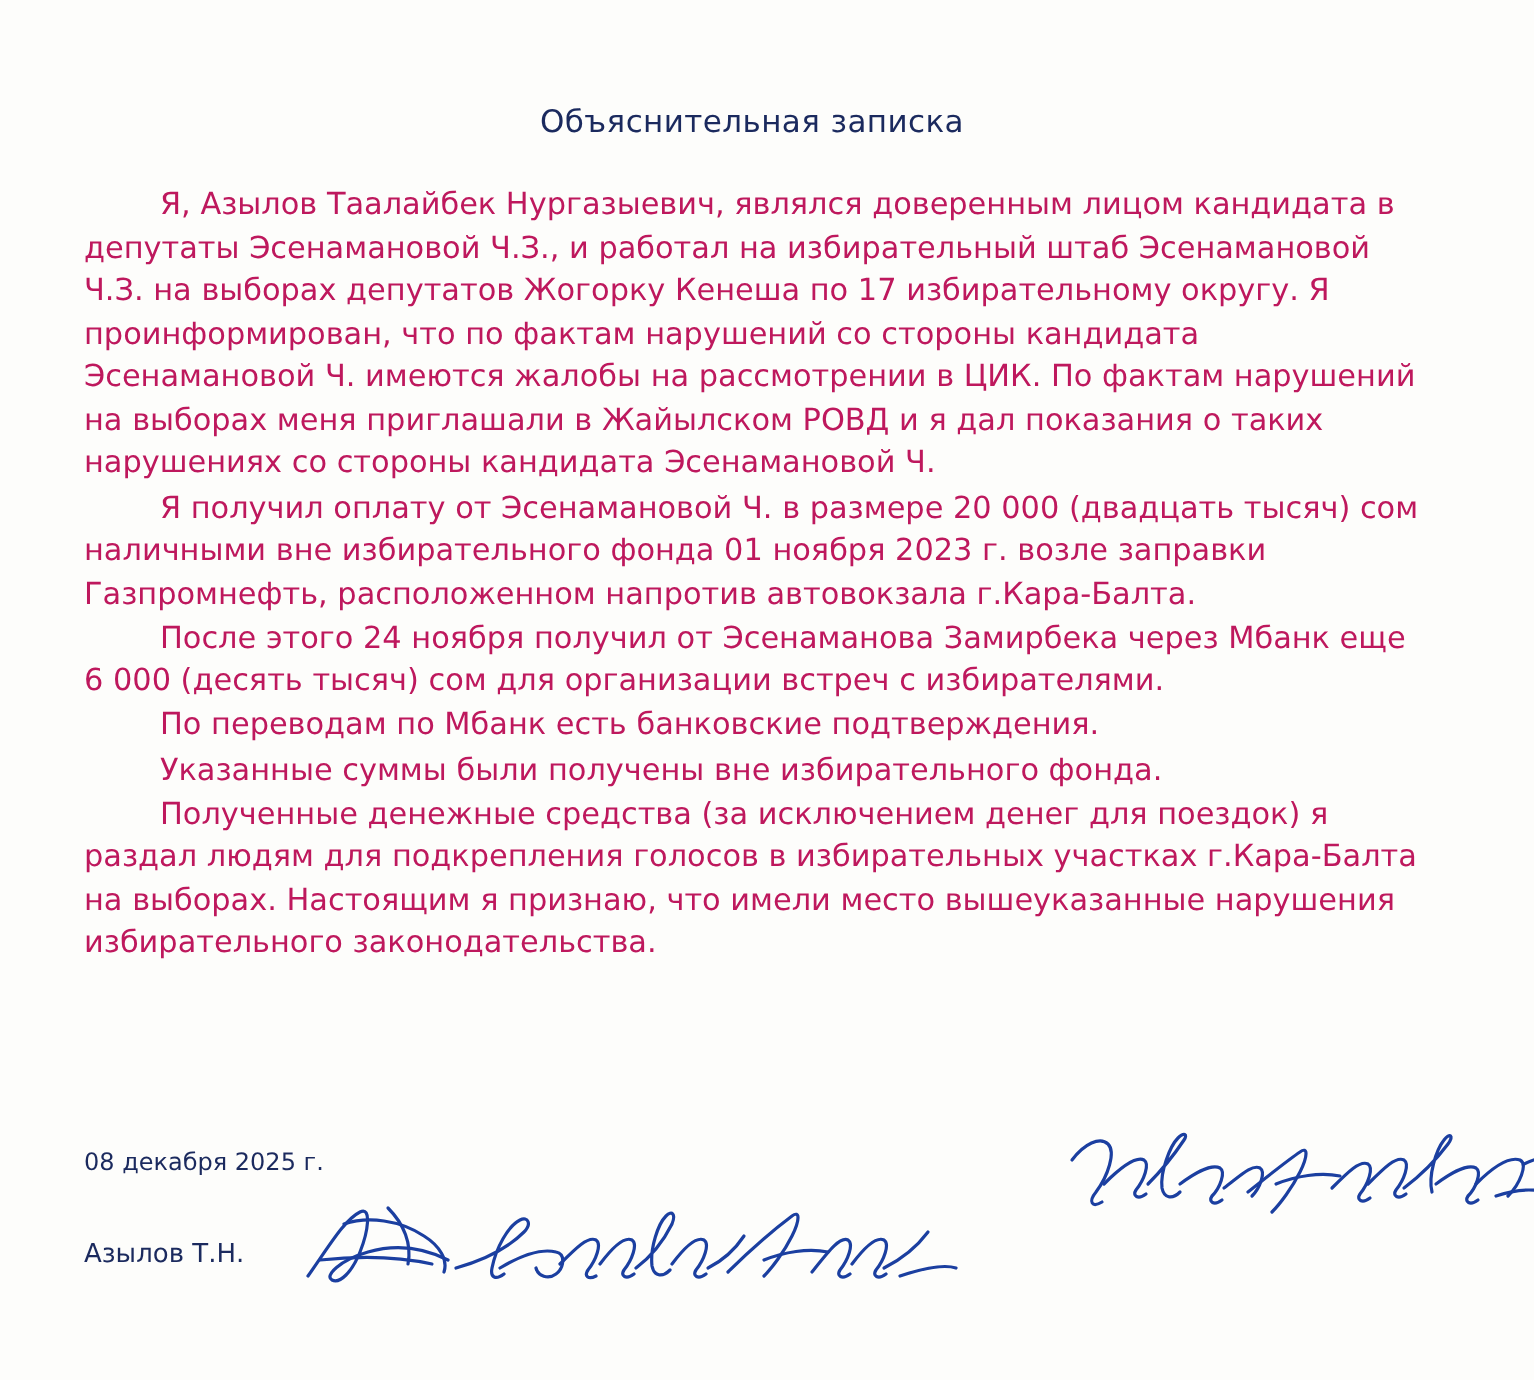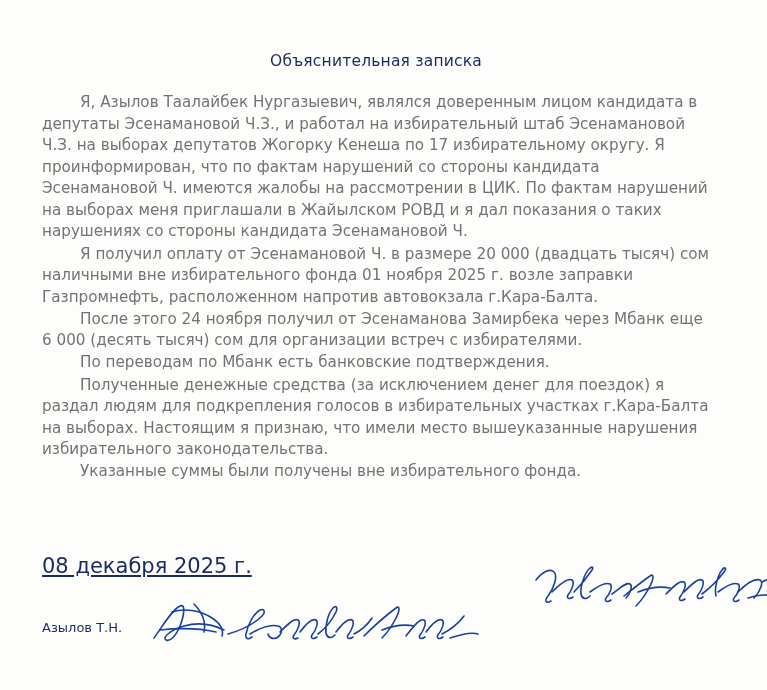--- a/index.html
+++ b/index.html
@@ -25,39 +25,38 @@
     text-align: center;
     font-size: 15.5px;
     color: #1b2a5e;
     letter-spacing: 0.2px;
     margin: 10px 0 22px 0;
     padding-right: 10px;
   }
   .body-text {
     font-size: 15.2px;
     line-height: 1.42;
-    color: #737373;
+    color: #be185d;
     text-align: left;
   }
   .para {
     margin: 0 0 0.5px 0;
     text-indent: 38px;
     padding-right: 6px;
   }
   .sign-block {
     position: absolute;
     left: 42px;
     right: 30px;
     bottom: 36px;
   }
   .sign-date {
-    font-size: 21px;
+    font-size: 12px;
     color: #1b2a5e;
-    margin-bottom: 32px;
-    text-decoration: underline;
+    margin-bottom: 22px;
   }
   .sign-row {
     position: relative;
     height: 44px;
   }
   .sign-name {
     font-size: 13px;
     color: #1b2a5e;
     position: absolute;
     left: 0;
@@ -86,25 +85,25 @@
 </style>
 </head>
 <body>
 
 <div class="page">
 
   <div class="doc-title">Объяснительная записка</div>
 
   <div class="body-text">
     <p class="para">Я, Азылов Таалайбек Нургазыевич, являлся доверенным лицом кандидата в депутаты Эсенамановой Ч.З., и работал на избирательный штаб Эсенамановой Ч.З. на выборах депутатов Жогорку Кенеша по 17 избирательному округу. Я проинформирован, что по фактам нарушений со стороны кандидата Эсенамановой Ч. имеются жалобы на рассмотрении в ЦИК. По фактам нарушений на выборах меня приглашали в Жайылском РОВД и я дал показания о таких нарушениях со стороны кандидата Эсенамановой Ч.</p>
-    <p class="para">Я получил оплату от Эсенамановой Ч. в размере 20 000 (двадцать тысяч) сом наличными вне избирательного фонда 01 ноября 2025 г. возле заправки Газпромнефть, расположенном напротив автовокзала г.Кара-Балта.</p>
+    <p class="para">Я получил оплату от Эсенамановой Ч. в размере 20 000 (двадцать тысяч) сом наличными вне избирательного фонда 01 ноября 2023 г. возле заправки Газпромнефть, расположенном напротив автовокзала г.Кара-Балта.</p>
     <p class="para">После этого 24 ноября получил от Эсенаманова Замирбека через Мбанк еще 6 000 (десять тысяч) сом для организации встреч с избирателями.</p>
     <p class="para">По переводам по Мбанк есть банковские подтверждения.</p>
+    <p class="para">Указанные суммы были получены вне избирательного фонда.</p>
     <p class="para">Полученные денежные средства (за исключением денег для поездок) я раздал людям для подкрепления голосов в избирательных участках г.Кара-Балта на выборах. Настоящим я признаю, что имели место вышеуказанные нарушения избирательного законодательства.</p>
-    <p class="para">Указанные суммы были получены вне избирательного фонда.</p>
   </div>
 
   <div class="sign-block">
     <div class="sign-date">08 декабря 2025 г.</div>
     <div class="sign-row">
       <div class="sign-name">Азылов Т.Н.</div>
 
       <div class="sign-mark">
         <svg viewBox="0 0 330 58" width="330" height="58" aria-hidden="true">
           <g fill="none" stroke="#1b3fa0" stroke-width="1.6" stroke-linecap="round" stroke-linejoin="round">

